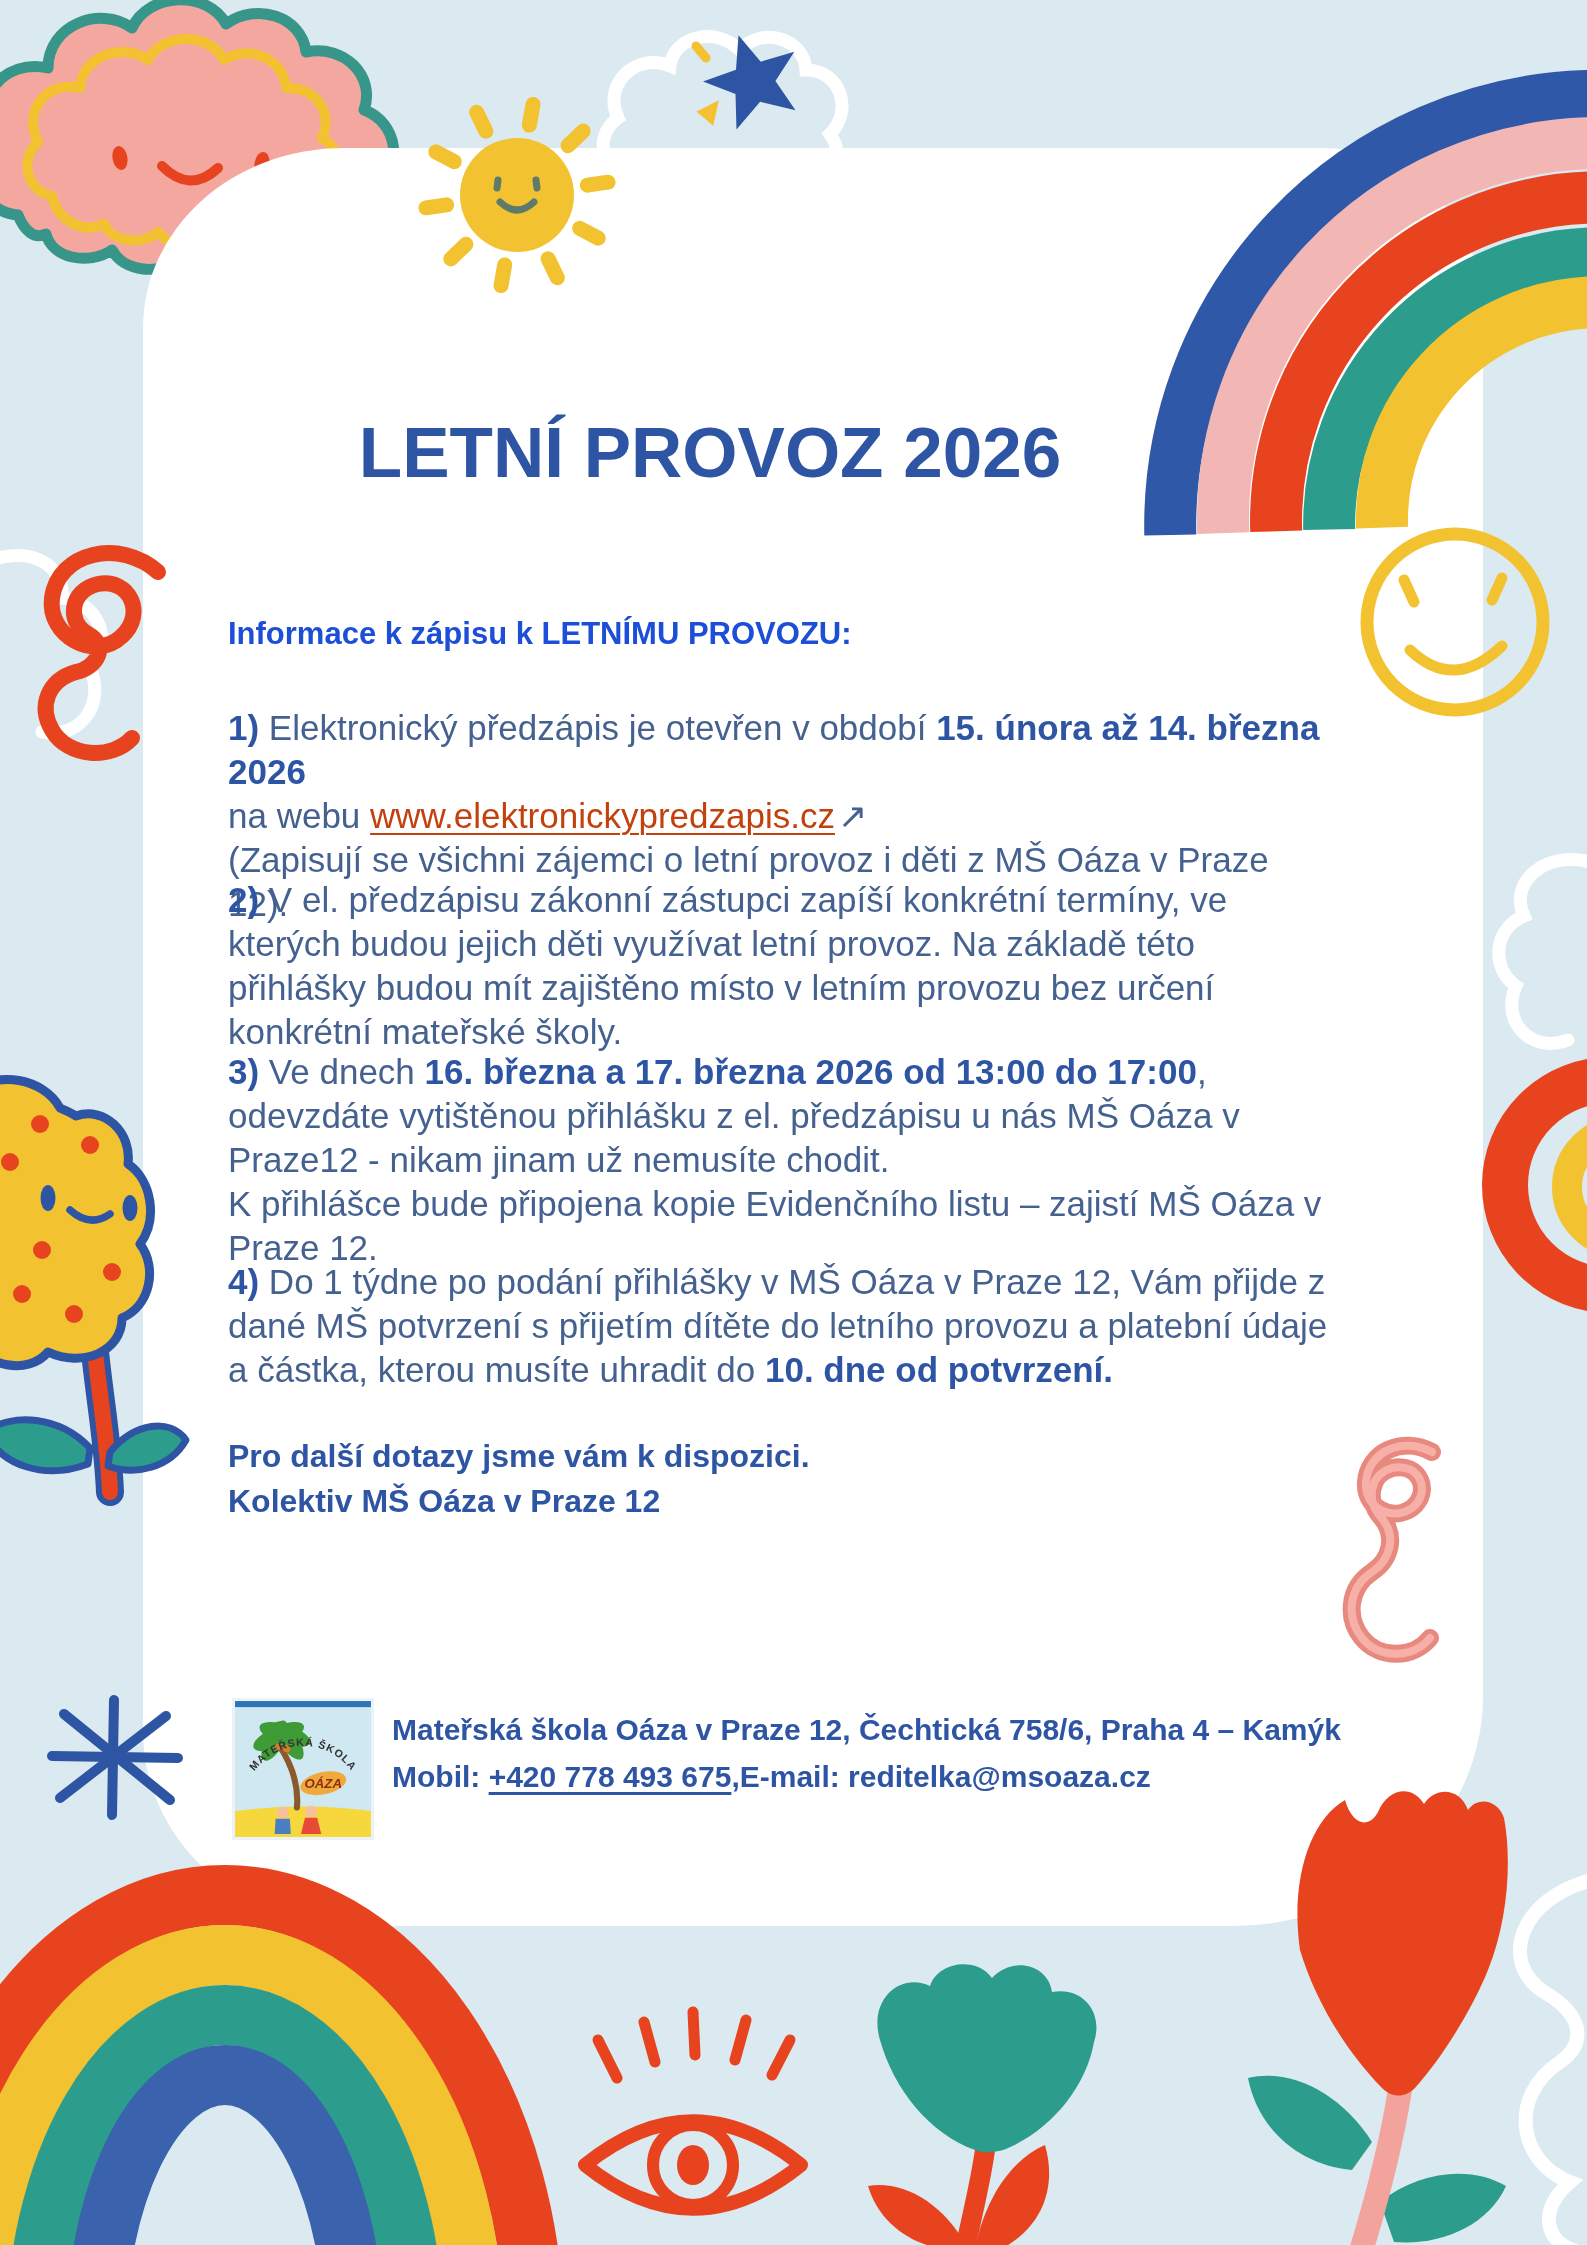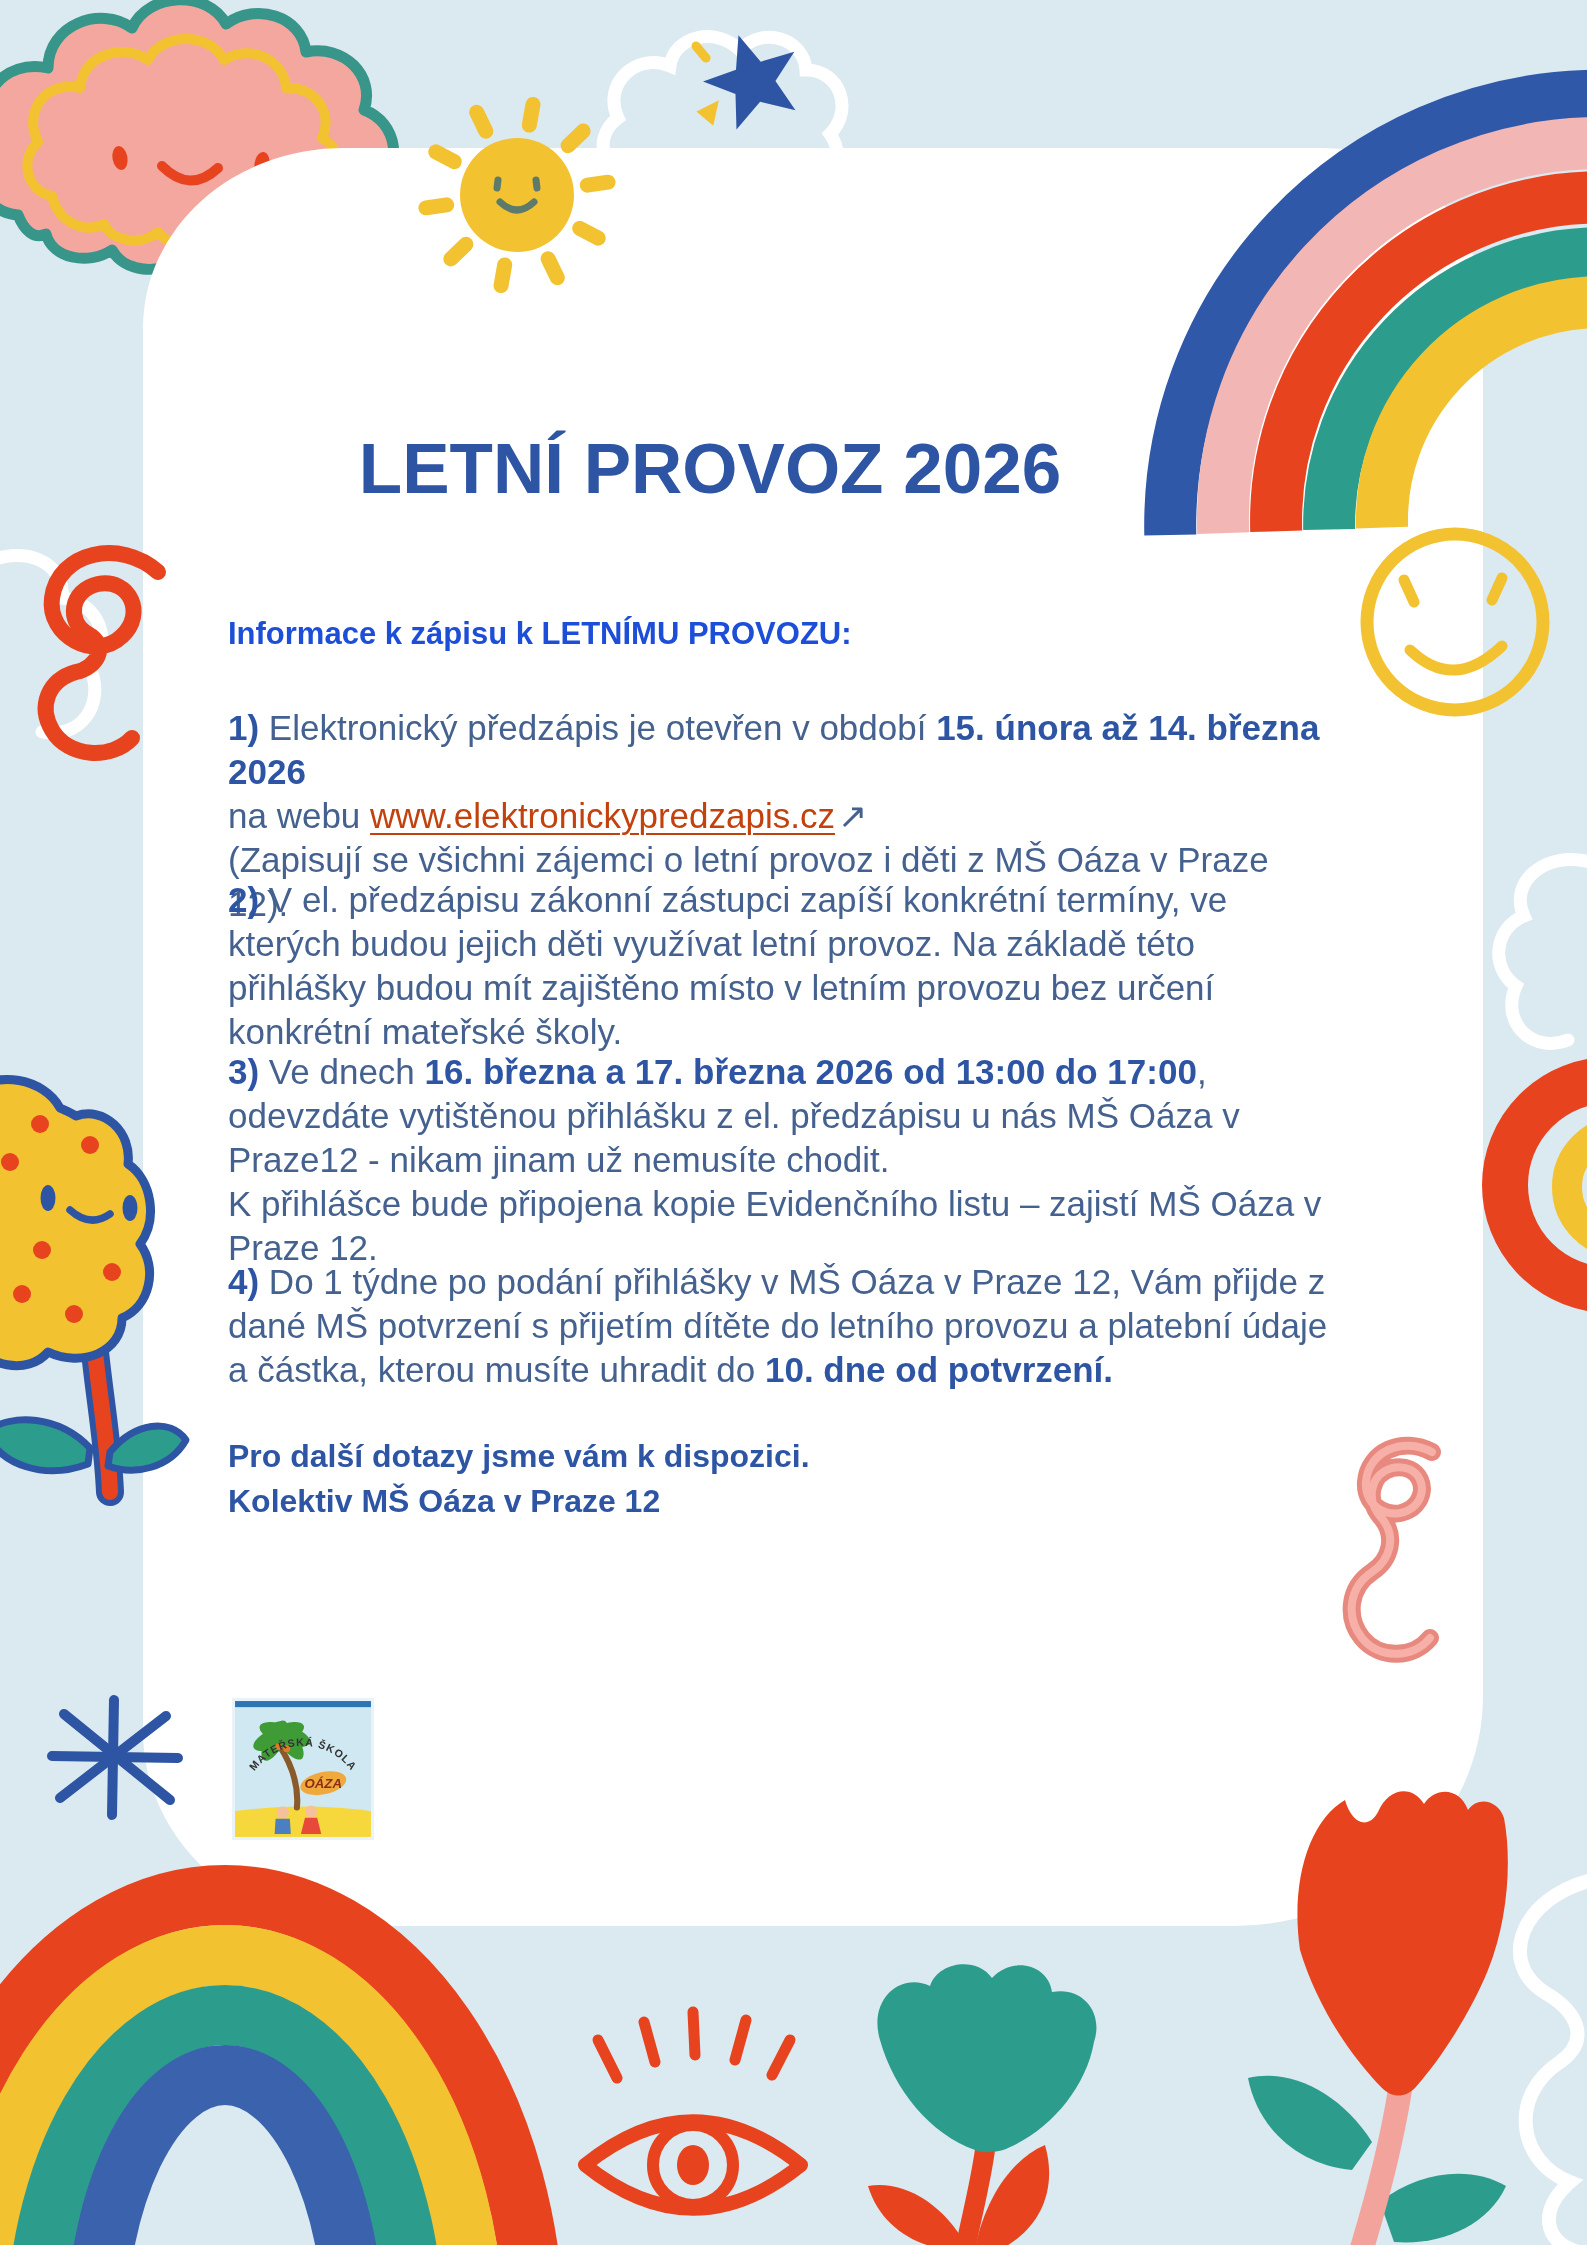--- a/index.html
+++ b/index.html
@@ -7,21 +7,21 @@
     position:relative;width:1587px;height:2245px;overflow:hidden;
     background:#dbe9f0;font-family:"Liberation Sans",sans-serif;
   }
   .deco{position:absolute;left:0;top:0;width:1587px;height:2245px;pointer-events:none;}
   .card{
     position:absolute;left:143px;top:148px;width:1340px;height:1778px;background:#ffffff;
     border-radius:200px 160px 250px 210px / 180px 165px 230px 195px;
   }
   .title{
     position:absolute;left:240px;top:412px;width:940px;text-align:center;
-    font-size:71px;font-weight:bold;color:#2e55a4;letter-spacing:0px;white-space:nowrap;margin-top:16px;
+    font-size:71px;font-weight:bold;color:#2e55a4;letter-spacing:0px;white-space:nowrap;
   }
   .intro-heading{
     position:absolute;left:228px;top:616px;font-size:31px;font-weight:bold;color:#1d4ed8;
   }
   .para{
     position:absolute;left:228px;width:1110px;font-size:35px;line-height:44px;color:#44618f;
   }
   .para b,.para .bnum{font-weight:bold;color:#2e55a4;}
   .para .bnum{color:#2e55a4;}
   .p1{top:706px;}.p2{top:878px;}.p3{top:1050px;}.p4{top:1260px;}
@@ -248,14 +248,18 @@
       <g>
         <circle cx="50" cy="113" r="6" fill="#f5c09a"></circle>
         <path d="M 43 119 L 57 119 L 58 134 L 42 134 Z" fill="#4a7fc1"></path>
         <circle cx="78" cy="112" r="6" fill="#f5c09a"></circle>
         <path d="M 72 118 L 84 118 L 88 134 L 68 134 Z" fill="#e84a3a"></path>
       </g>
       <rect x="1.5" y="1.5" width="137" height="137" fill="none" stroke="#eaf4f8" stroke-width="3"></rect>
     </svg>
   </div>
 
+  <div class="footer-text">
+    <span>Mateřská škola Oáza v Praze 12, Čechtická 758/6, Praha 4 – Kamýk</span><br>
+    <span>Mobil: </span><span class="phone">+420 778 493 675</span><span>,E-mail: </span><span>reditelka@msoaza.cz</span>
+  </div>
 
 </div>
 
 </body></html>

